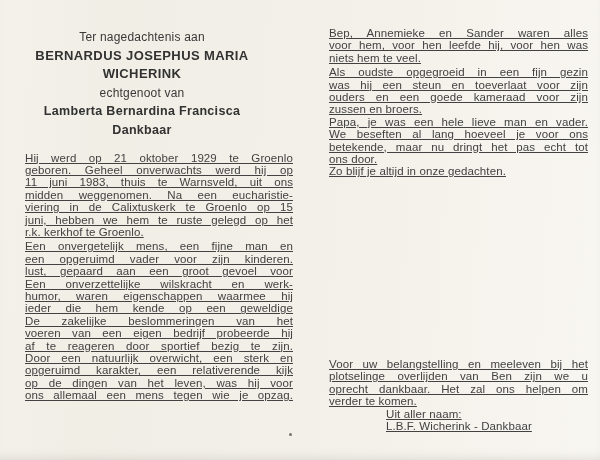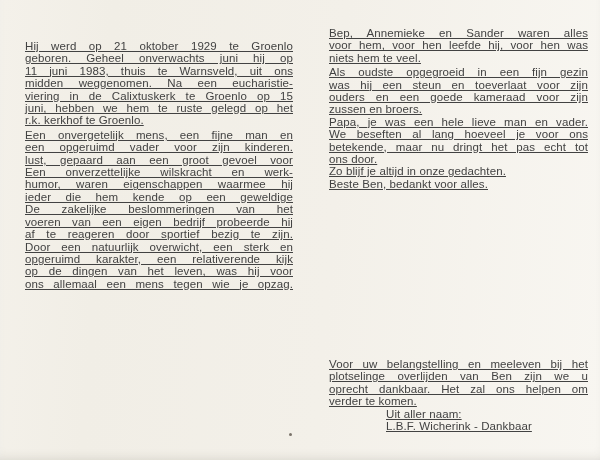--- a/index.html
+++ b/index.html
@@ -29,25 +29,33 @@
   .ln.s{text-align:left;}
   .closing{margin-left:57px;}
   .speck{position:absolute;left:289px;top:433px;width:3px;height:3px;border-radius:50%;background:#5a524a;opacity:.8;}
 </style>
 </head>
 <body>
 
 <div class="scan">
 
   <section class="page left-page">
+    <header class="hdr">
+      <div class="ded">Ter nagedachtenis aan</div>
+      <div class="nm">BERNARDUS JOSEPHUS MARIA</div>
+      <div class="nm">WICHERINK</div>
+      <div class="rel">echtgenoot van</div>
+      <div class="sp">Lamberta Bernardina Francisca</div>
+      <div class="sp">Dankbaar</div>
+    </header>
 
     <div class="body left-body">
       <p class="para">
         <span class="ln j" style="display:block">Hij werd op 21 oktober 1929 te Groenlo</span>
-        <span class="ln j" style="display:block">geboren. Geheel onverwachts juni hij op</span>
+        <span class="ln j" style="display:block">geboren. Geheel onverwachts werd hij op</span>
         <span class="ln j" style="display:block">11 juni 1983, thuis te Warnsveld, uit ons</span>
         <span class="ln j" style="display:block">midden weggenomen. Na een eucharistie-</span>
         <span class="ln j" style="display:block">viering in de Calixtuskerk te Groenlo op 15</span>
         <span class="ln j" style="display:block">juni, hebben we hem te ruste gelegd op het</span>
         <span class="ln s" style="display:block">r.k. kerkhof te Groenlo.</span>
       </p>
       <p class="para gap">
         <span class="ln j" style="display:block">Een onvergetelijk mens, een fijne man en</span>
         <span class="ln j" style="display:block">een opgeruimd vader voor zijn kinderen.</span>
         <span class="ln j" style="display:block">lust, gepaard aan een groot gevoel voor</span>
@@ -76,21 +84,20 @@
     <p class="para gap">
       <span class="ln j" style="display:block">Als oudste opgegroeid in een fijn gezin</span>
       <span class="ln j" style="display:block">was hij een steun en toeverlaat voor zijn</span>
       <span class="ln j" style="display:block">ouders en een goede kameraad voor zijn</span>
       <span class="ln s" style="display:block">zussen en broers.</span>
       <span class="ln j" style="display:block">Papa, je was een hele lieve man en vader.</span>
       <span class="ln j" style="display:block">We beseften al lang hoeveel je voor ons</span>
       <span class="ln j" style="display:block">betekende, maar nu dringt het pas echt tot</span>
       <span class="ln s" style="display:block">ons door.</span>
       <span class="ln s" style="display:block">Zo blijf je altijd in onze gedachten.</span>
-      <span class="ln s" style="display:block">Beste Ben, bedankt voor alles.</span>
     </p>
   </section>
 
   <section class="page right-bottom body">
     <p class="para">
       <span class="ln j" style="display:block">Voor uw belangstelling en meeleven bij het</span>
       <span class="ln j" style="display:block">plotselinge overlijden van Ben zijn we u</span>
       <span class="ln j" style="display:block">oprecht dankbaar. Het zal ons helpen om</span>
       <span class="ln s" style="display:block">verder te komen.</span>
     </p>

